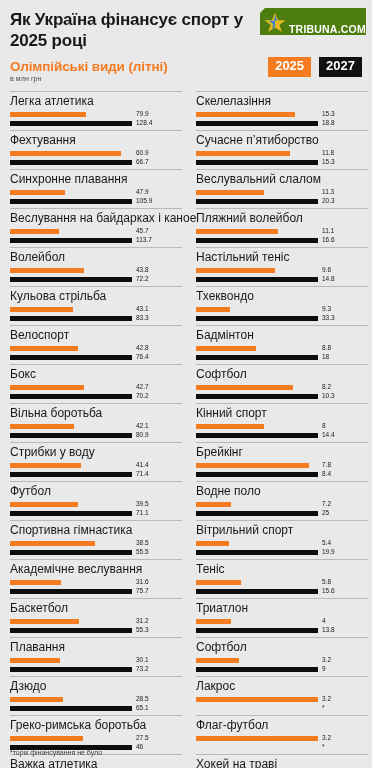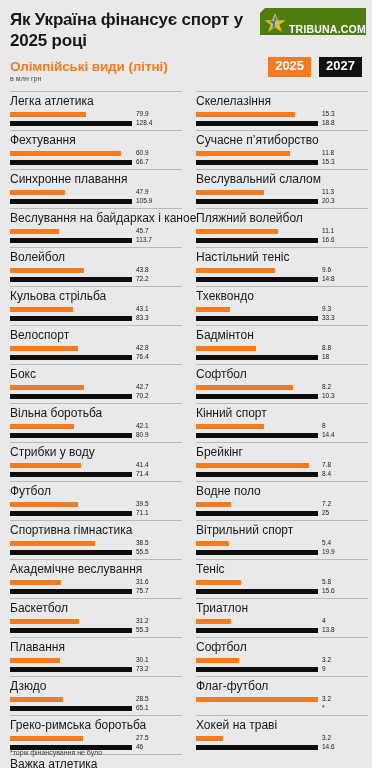--- a/index.html
+++ b/index.html
@@ -699,20 +699,38 @@
             <div class="barline b">
               <div class="bartrack">
                 <span class="bar black" style="width: 122px;"></span>
               </div>
               <span class="val">9</span>
             </div>
           </div>
         </div>
         <div class="rowitem">
           <div class="rowsep"></div>
+          <div class="rowlabel">Лакрос</div>
+          <div class="bars">
+            <div class="barline a">
+              <div class="bartrack">
+                <span class="bar orange" style="width: 122px;"></span>
+              </div>
+              <span class="val">3.2</span>
+            </div>
+            <div class="barline b">
+              <div class="bartrack">
+                <span class="bar black" style="width: 0px;"></span>
+              </div>
+              <span class="val">*</span>
+            </div>
+          </div>
+        </div>
+        <div class="rowitem">
+          <div class="rowsep"></div>
           <div class="rowlabel">Флаг-футбол</div>
           <div class="bars">
             <div class="barline a">
               <div class="bartrack">
                 <span class="bar orange" style="width: 122px;"></span>
               </div>
               <span class="val">3.2</span>
             </div>
             <div class="barline b">
               <div class="bartrack">

